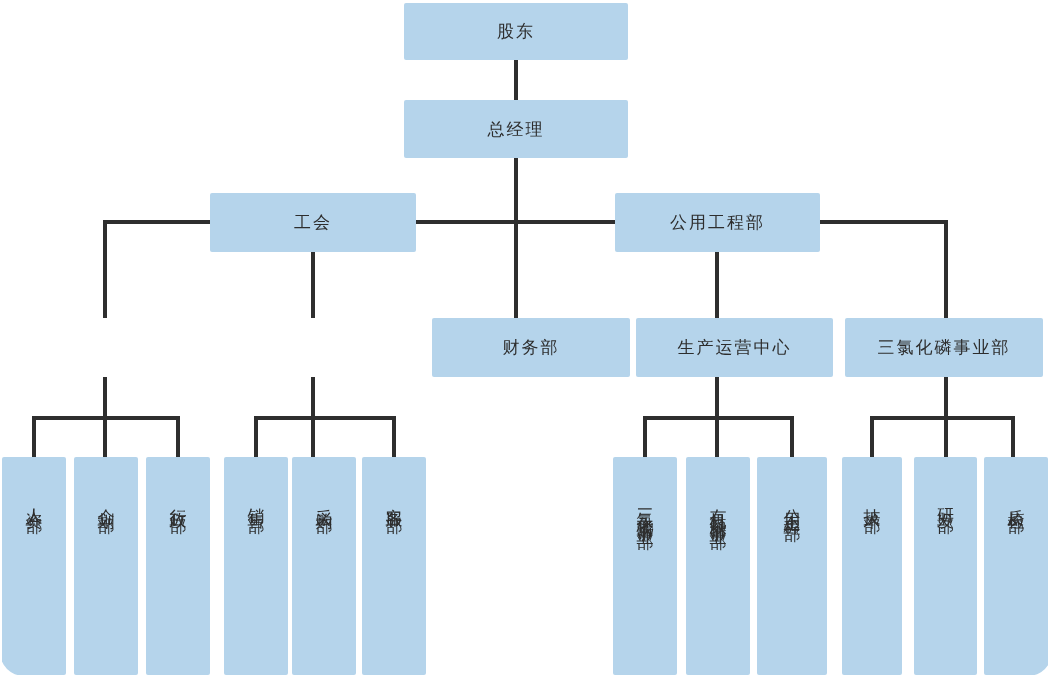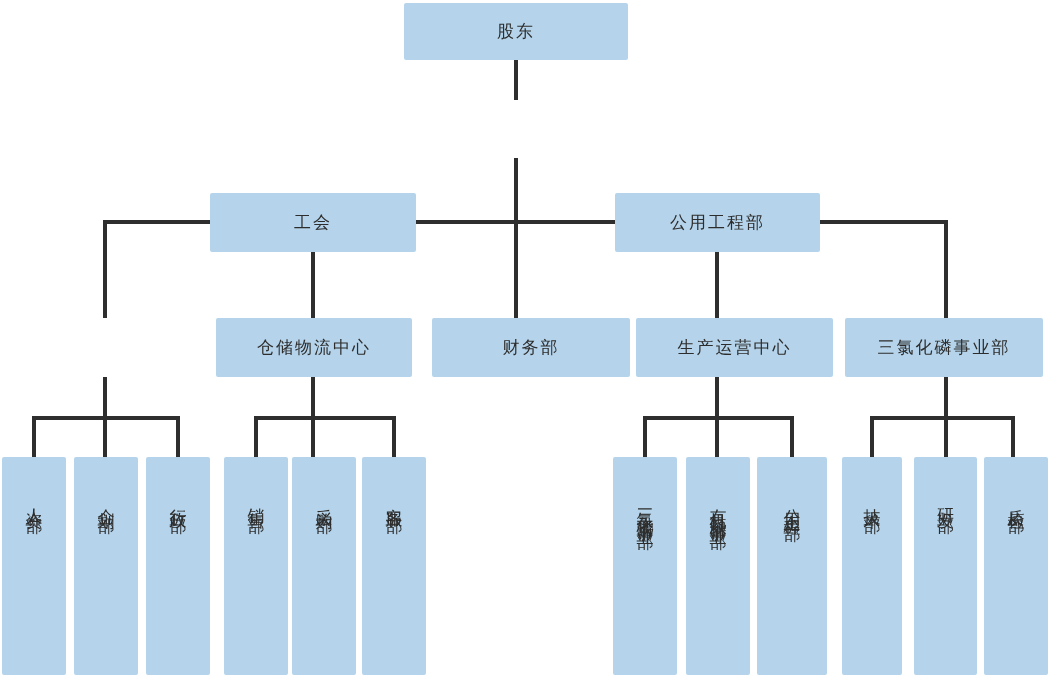--- a/index.html
+++ b/index.html
@@ -3,20 +3,21 @@
 <meta charset="utf-8">
 <style>
   html, body { margin: 0; padding: 0; background: #ffffff; }
   .stage {
     position: relative;
     width: 1052px;
     height: 676px;
     background: var(--bg, #ffffff);
     font-family: "Liberation Sans", sans-serif;
     overflow: hidden;
+    border-radius: 24px;
   }
   .connectors {
     position: absolute;
     left: 0; top: 0;
     width: 1052px; height: 676px;
     z-index: 0;
   }
   .connector {
     stroke: var(--connector, #2e2e2e);
     stroke-width: 4;
@@ -81,31 +82,31 @@
     <polyline class="connector" points="645,457 645,418 792,418 792,457"></polyline>
 
     <polyline class="connector" points="946,377 946,457"></polyline>
     <polyline class="connector" points="872,457 872,418 1013,418 1013,457"></polyline>
   </svg>
 
   <div class="node h" style="left:404px;top:3px;width:224px;height:57px">
     <span>股东</span>
   </div>
 
+  <div class="node h" style="left:404px;top:100px;width:224px;height:58px">
+    <span>总经理</span>
+  </div>
 
   <div class="node h" style="left:210px;top:193px;width:206px;height:59px">
     <span>工会</span>
   </div>
   <div class="node h" style="left:615px;top:193px;width:205px;height:59px">
     <span>公用工程部</span>
   </div>
 
-  <div class="node h" style="left:216px;top:318px;width:196px;height:59px">
-    <span>仓储物流中心</span>
-  </div>
   <div class="node h" style="left:432px;top:318px;width:198px;height:59px">
     <span>财务部</span>
   </div>
   <div class="node h" style="left:636px;top:318px;width:197px;height:59px">
     <span>生产运营中心</span>
   </div>
   <div class="node h" style="left:845px;top:318px;width:198px;height:59px">
     <span>三氯化磷事业部</span>
   </div>
 

